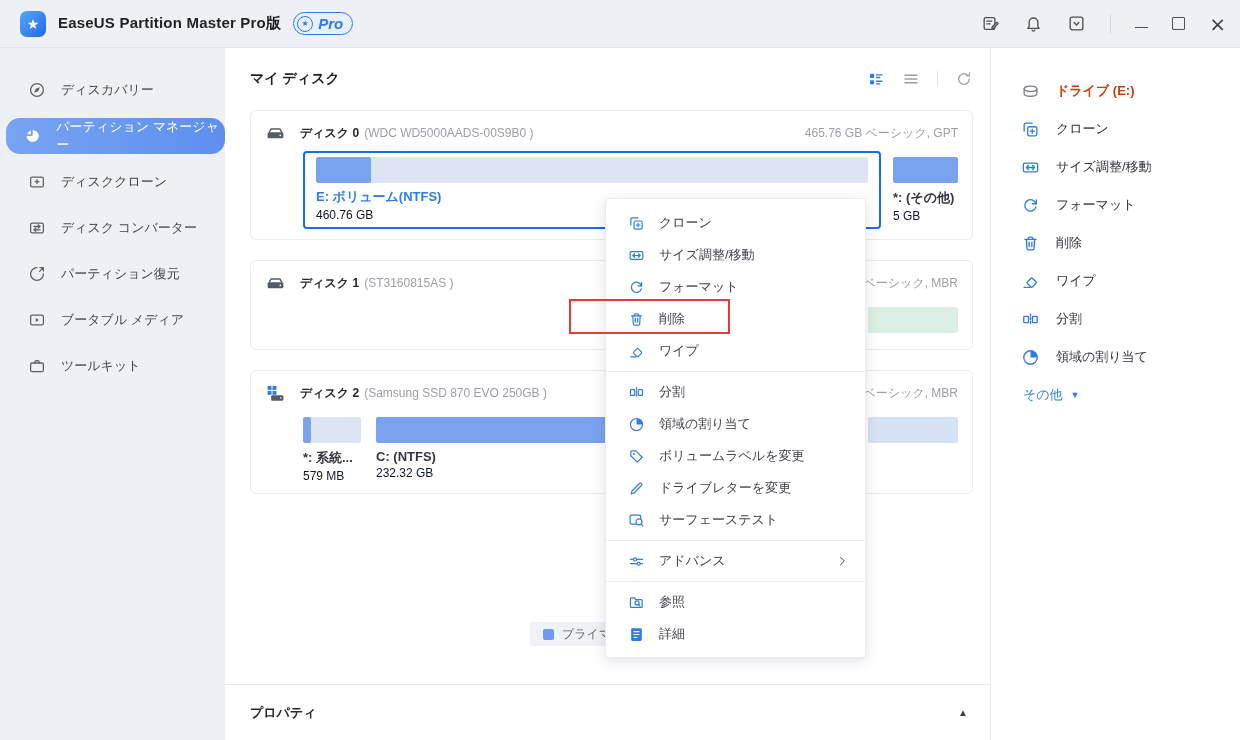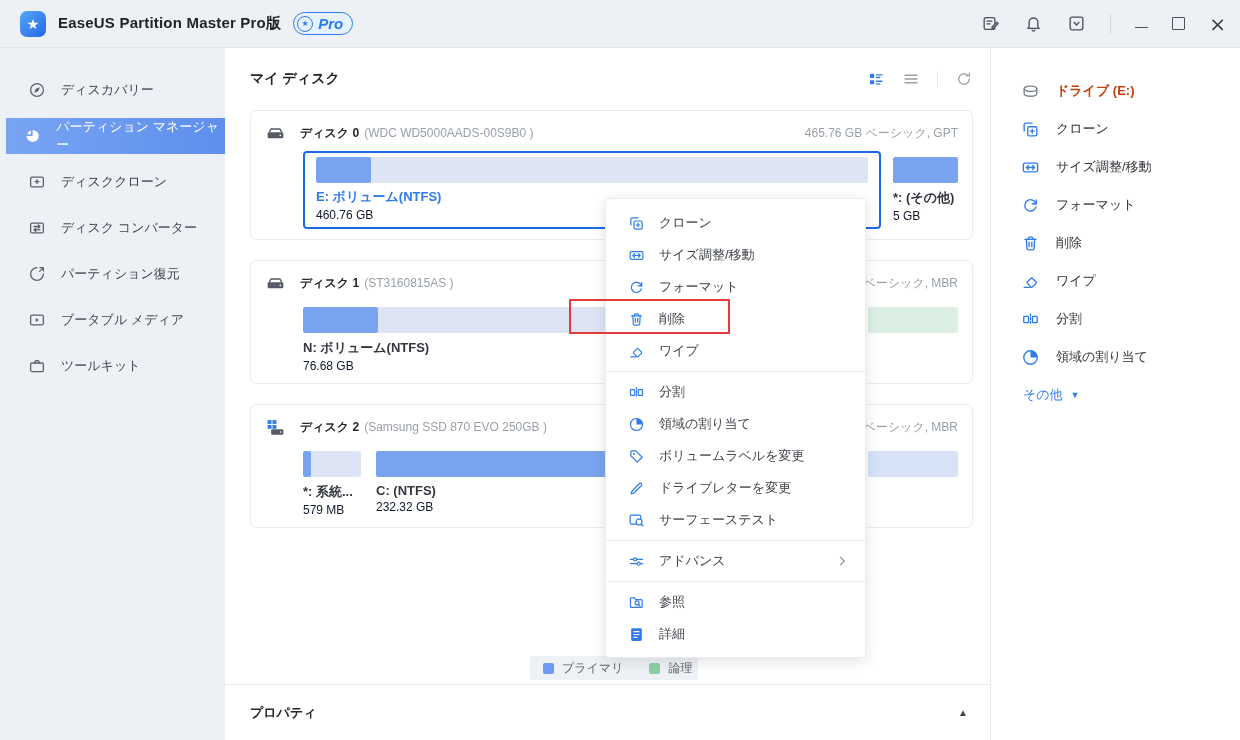--- a/index.html
+++ b/index.html
@@ -24,21 +24,21 @@
   .tb-sep{width:1px;height:20px;background:#d3d7dd;}
   .win-min{width:13px;border-top:1.8px solid #4c5158;margin-top:8px;}
   .win-max{width:11px;height:11px;border:1.6px solid #4c5158;border-radius:1px;}
   .win-close{font-size:20px;line-height:20px;color:#3c4043;font-family:"DejaVu Sans",sans-serif;}
 
   
   .sidebar{position:absolute;left:0;top:48px;width:225px;bottom:0;background:#edf0f5;padding-top:24px;box-sizing:border-box;}
   .side-item{height:36px;display:flex;align-items:center;gap:15px;padding-left:28px;margin:0 0 10px 0;
              font-size:13px;color:#42464d;cursor:default;}
   .side-item .ic{width:18px;height:18px;color:#5c6168;}
-  .side-item.selected{background:linear-gradient(90deg,#78a4f3,#5e8fee);color:#fff;border-radius:0;
+  .side-item.selected{background:linear-gradient(90deg,#78a4f3,#5e8fee);color:#fff;border-radius:14px;
              margin-left:6px;padding-left:18px;}
   .side-item.selected .ic{color:#fff;}
 
   
   .main{position:absolute;left:225px;top:48px;width:765px;bottom:0;background:#fff;box-sizing:border-box;}
   .main-inner{padding:16px 17px 0 25px;}
   .main-header{display:flex;align-items:center;height:30px;margin-bottom:16px;}
   .main-title{font-size:14px;font-weight:bold;color:#1f2226;}
   .view-tools{margin-left:auto;display:flex;align-items:center;gap:17px;}
   .view-tools .ic{width:18px;height:18px;}
@@ -354,27 +354,20 @@
       <section class="disk-card">
         <div class="disk-head">
           <svg class="ic">
               <use href="#i-disk"></use>
             </svg>
           <span class="disk-name">ディスク 1</span>
           <span class="disk-model">(ST3160815AS )</span>
           <span class="disk-info">GB ベーシック, MBR</span>
         </div>
         <div class="part-row">
-          <div class="part" style="width:548px">
-            <div class="strip">
-                <div class="used" style="width:75px"></div>
-              </div>
-            <div class="part-label">N: ボリューム(NTFS)</div>
-            <div class="part-size">76.68 GB</div>
-          </div>
           <div class="part right-end" style="width:90px">
             <div class="strip" style="background:#dcefe4"></div>
             <div class="part-label"></div>
             <div class="part-size"></div>
           </div>
         </div>
       </section>
 
       <section class="disk-card">
         <div class="disk-head">

